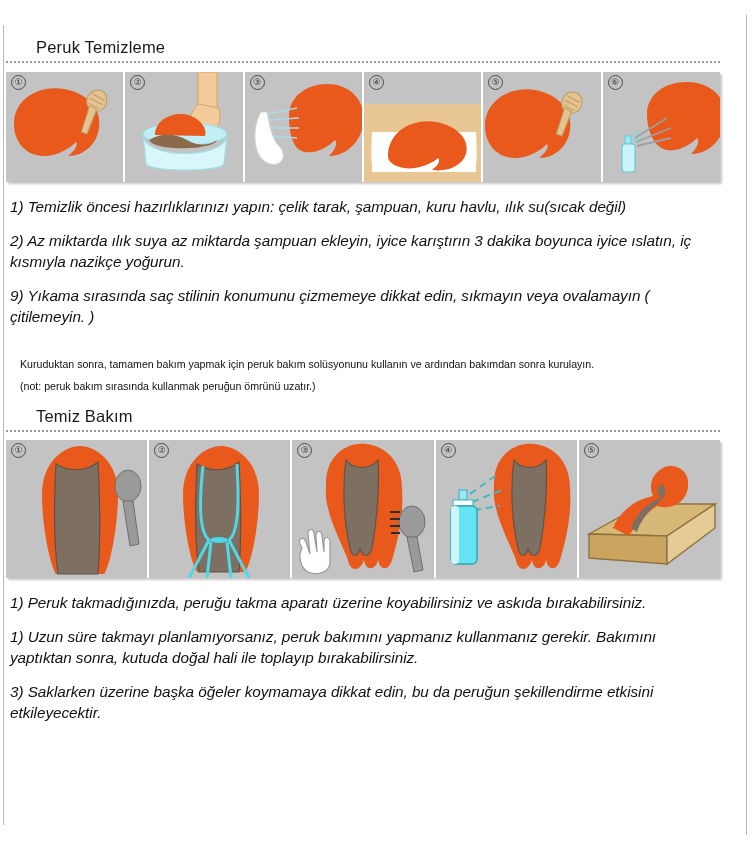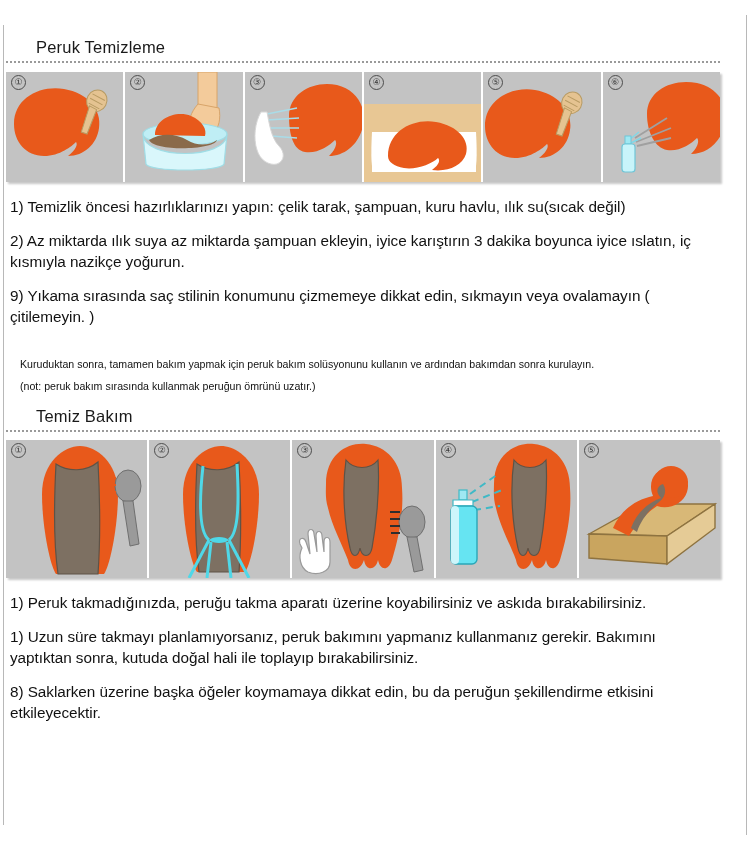--- a/index.html
+++ b/index.html
@@ -86,20 +86,21 @@
   .panel svg { position: absolute; left: 0; top: 0; }
 
   
   .para {
     font-size: 15.3px;
     line-height: 21px;
     color: #111111;
     margin: 13px 0 0 0;
     padding-left: 4px;
     letter-spacing: -0.05px;
+    font-style: italic;
   }
   .para.first { margin-top: 14px; }
 
   .note {
     font-size: 10.6px;
     line-height: 18px;
     color: #111111;
     padding-left: 14px;
     margin-top: 28px;
   }
@@ -267,15 +268,15 @@
         <path d="M88 96 L136 64 L136 88 L88 124 Z" fill="#e5cb96" stroke="#8e7340" stroke-width="1.4"></path>
         <path d="M34 88 C42 70,56 60,74 56 C68 42,76 28,90 28 C104 28,112 40,108 52 C104 64,90 70,78 66 C66 74,56 86,50 96 Z" fill="#e8591b"></path>
         <ellipse cx="92" cy="42" rx="17" ry="16" fill="#e8591b"></ellipse>
         <path d="M52 88 C58 72,70 62,82 58 C76 52,78 46,84 44 C88 50,86 58,80 62 C70 70,62 80,58 92 Z" fill="#7d7062"></path>
       </svg>
     </div>
   </div>
 
   <div class="para first">1) Peruk takmadığınızda, peruğu takma aparatı üzerine koyabilirsiniz ve askıda bırakabilirsiniz.</div>
   <div class="para">1) Uzun süre takmayı planlamıyorsanız, peruk bakımını yapmanız kullanmanız gerekir. Bakımını yaptıktan sonra, kutuda doğal hali ile toplayıp bırakabilirsiniz.</div>
-  <div class="para">8) Saklarken üzerine başka öğeler koymamaya dikkat edin, bu da peruğun şekillendirme etkisini etkileyecektir.</div>
+  <div class="para">3) Saklarken üzerine başka öğeler koymamaya dikkat edin, bu da peruğun şekillendirme etkisini etkileyecektir.</div>
 
 </div>
 
 </body></html>

